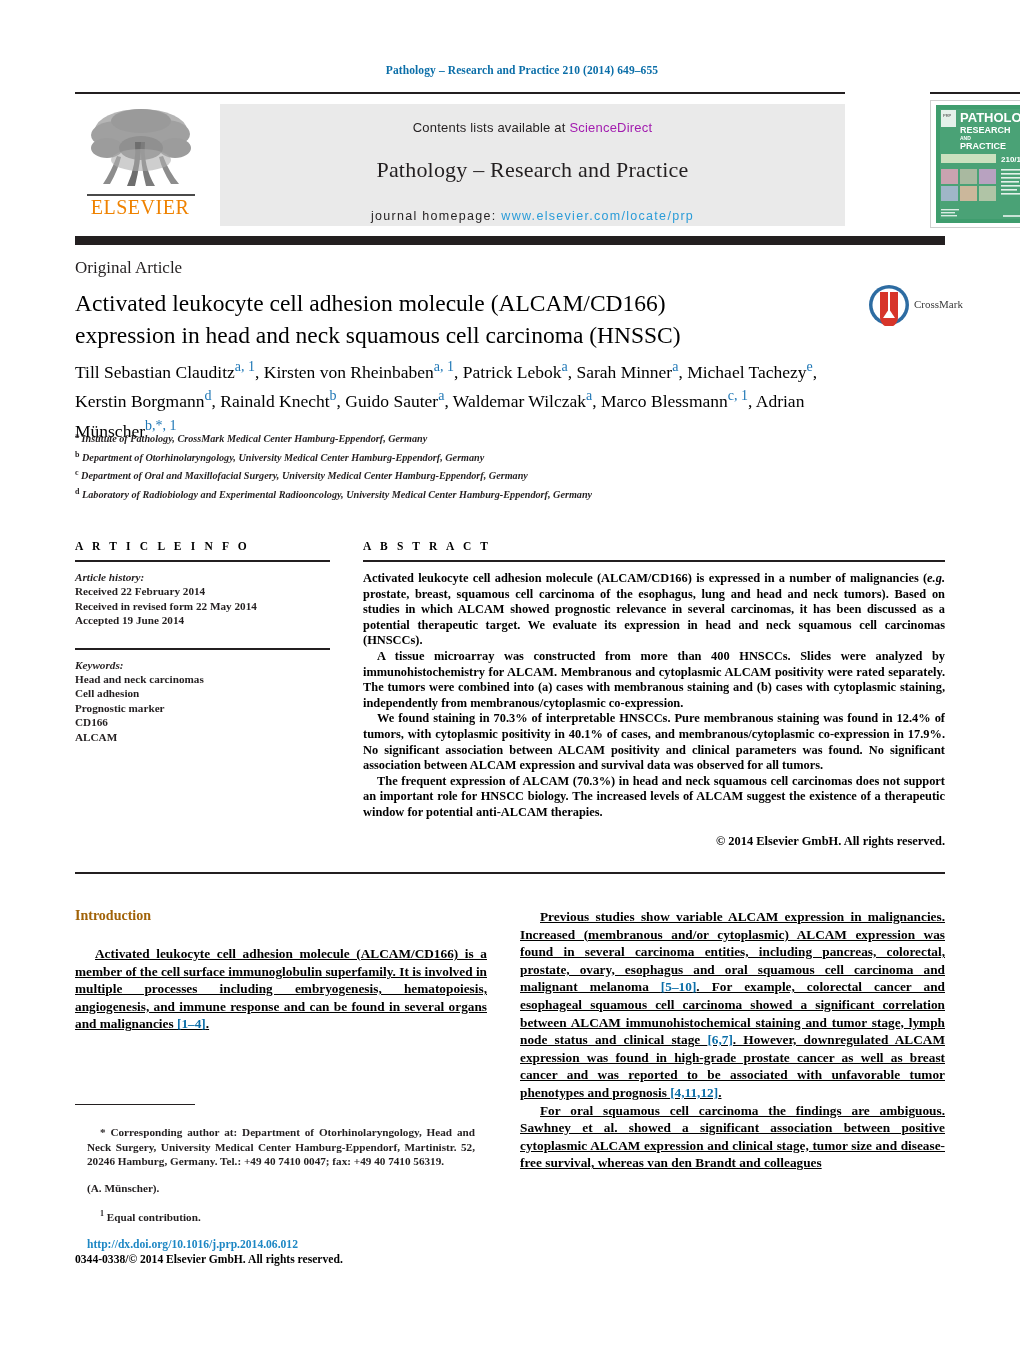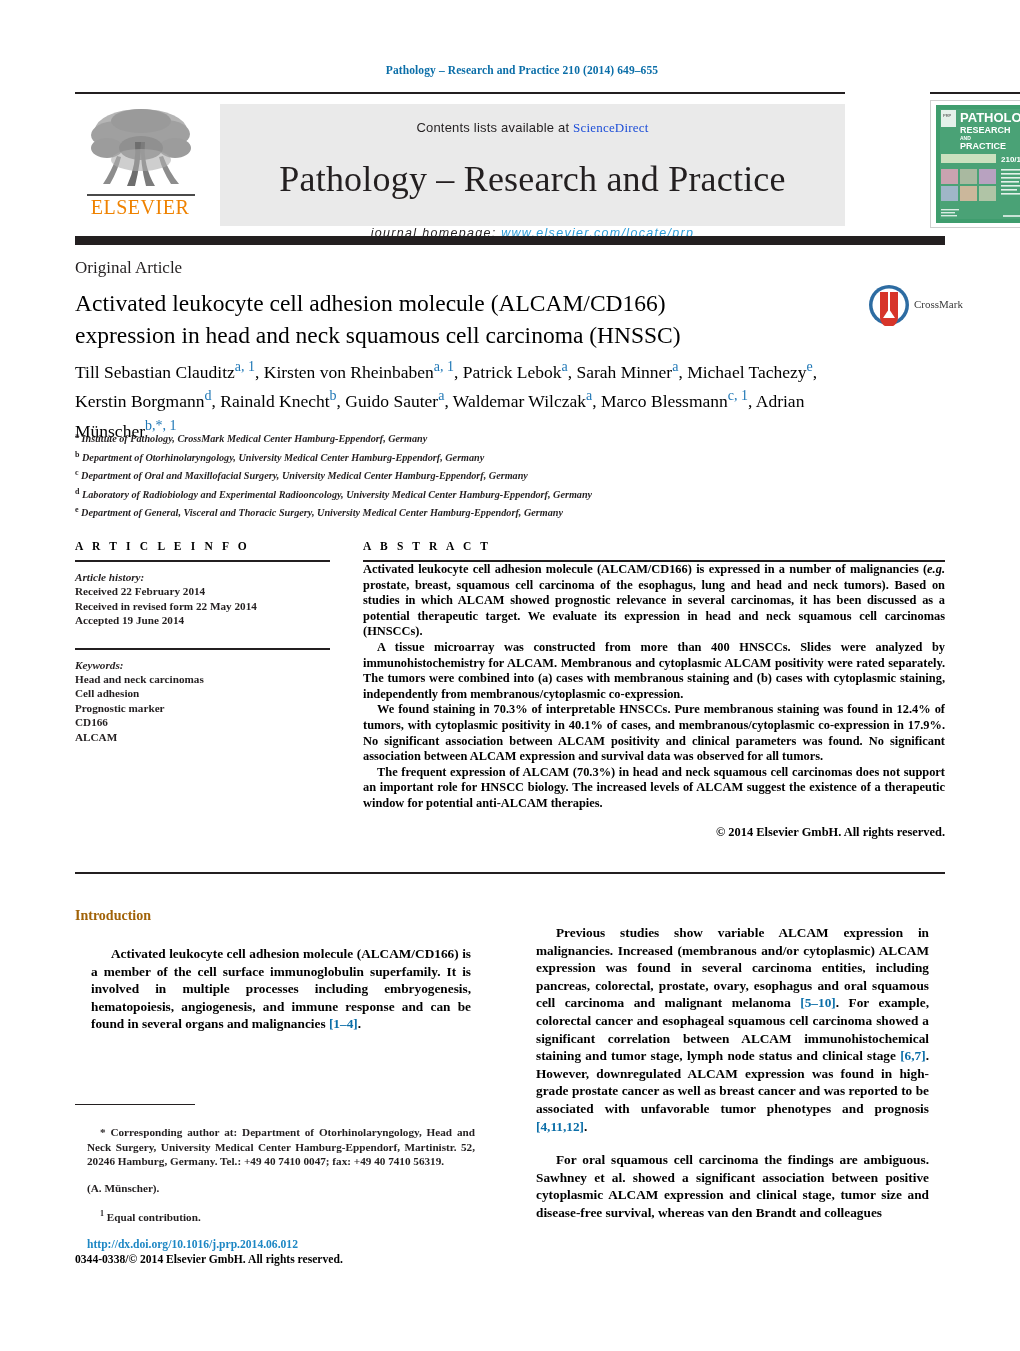--- a/index.html
+++ b/index.html
@@ -55,35 +55,34 @@
     background:#eaeaea;
     text-align:center;
   }
   .contents-line {
     margin-top:16px;
     font-family:"Liberation Sans", sans-serif;
     font-size:13px;
     color:#231f20;
     letter-spacing:.2px;
   }
-  .contents-line .sd { color:#1d4ed8;font-family:Liberation Serif, serif; }
+  .contents-line .sd { color:#a21caf; }
   .journal-title {
     margin-top:22px;
     font-family:"Liberation Serif", serif;
-    font-size:36px;
+    font-size:22px;
     color:#231f20;
     letter-spacing:.2px;
   }
   .homepage-line {
     margin-top:26px;
     font-family:"Liberation Sans", sans-serif;
     font-size:12.5px;
     color:#231f20;
     letter-spacing:1.3px;
-    font-style:italic;
   }
   .homepage-line .url { color:#2b9cd8; }
 
   .cover-thumb {
     position:absolute; left:855px; top:8px; width:104px; height:126px;
     border:1px solid #cfcfcf;
     background:#ffffff;
     overflow:hidden;
   }
 
@@ -161,20 +160,21 @@
   }
   .info-body .lbl { font-style:italic; }
 
   .abs-body {
     font-family:"Liberation Serif", serif;
     font-size:12.4px;
     line-height:15.6px;
     font-weight:bold;
     color:#000;
     text-align:justify;
+    margin-top:9px;
   }
   .abs-body p { margin:0; }
   .abs-body p + p { text-indent:14px; }
   .abs-body em { font-style:italic; }
   .copyright {
     margin-top:13px;
     text-align:right;
     font-family:"Liberation Serif", serif;
     font-size:12.4px;
     font-weight:bold;
@@ -195,21 +195,21 @@
     color:#a16207;
   }
   .bodytext {
     font-family:"Liberation Serif", serif;
     font-size:13.3px;
     line-height:17.6px;
     font-weight:bold;
     color:#000;
     text-align:justify;
   }
-  .bodytext p { margin:16px; text-indent:20px; }
+  .bodytext p { margin:0; text-indent:20px;text-decoration:underline; }
   .bodytext.first p { margin-top:21px; }
   .ref { color:#0b6ea8; }
 
   
   .footnote-rule {
     position:absolute; left:75px; top:1104px; width:120px; height:1px; background:#231f20;
   }
   .footnotes {
     position:absolute; left:75px; top:1113px; width:412px;
     font-family:"Liberation Serif", serif;
@@ -335,21 +335,20 @@
     <span class="crossmark-text">CrossMark</span>
   </div>
 
   <div class="authors"><span>Till Sebastian Clauditz</span><sup>a, 1</sup>,  <span>Kirsten von Rheinbaben</span><sup>a, 1</sup>,  <span>Patrick Lebok</span><sup>a</sup>,  <span>Sarah Minner</span><sup>a</sup>, <span>Michael Tachezy</span><sup>e</sup>,  <span>Kerstin Borgmann</span><sup>d</sup>,  <span>Rainald Knecht</span><sup>b</sup>,  <span>Guido Sauter</span><sup>a</sup>, <span>Waldemar Wilczak</span><sup>a</sup>,  <span>Marco Blessmann</span><sup>c, 1</sup>,  <span>Adrian Münscher</span><sup>b,*, 1</sup></div>
 
   <div class="affils">
       <div><span class="mark">a</span> <span>Institute of Pathology, CrossMark Medical Center Hamburg-Eppendorf, Germany</span></div>
       <div><span class="mark">b</span> <span>Department of Otorhinolaryngology, University Medical Center Hamburg-Eppendorf, Germany</span></div>
       <div><span class="mark">c</span> <span>Department of Oral and Maxillofacial Surgery, University Medical Center Hamburg-Eppendorf, Germany</span></div>
       <div><span class="mark">d</span> <span>Laboratory of Radiobiology and Experimental Radiooncology, University Medical Center Hamburg-Eppendorf, Germany</span></div>
-      <div><span class="mark">e</span> <span>Department of General, Visceral and Thoracic Surgery, University Medical Center Hamburg-Eppendorf, Germany</span></div>
     </div>
 
   <div class="infocol">
     <div class="sechead">A R T I C L E    I N F O</div>
     <div class="hr-med"></div>
     <div class="info-body">
       <div class="lbl">Article history:</div>
       <div>Received 22 February 2014</div>
       <div>Received in revised form 22 May 2014</div>
       <div>Accepted 19 June 2014</div>

